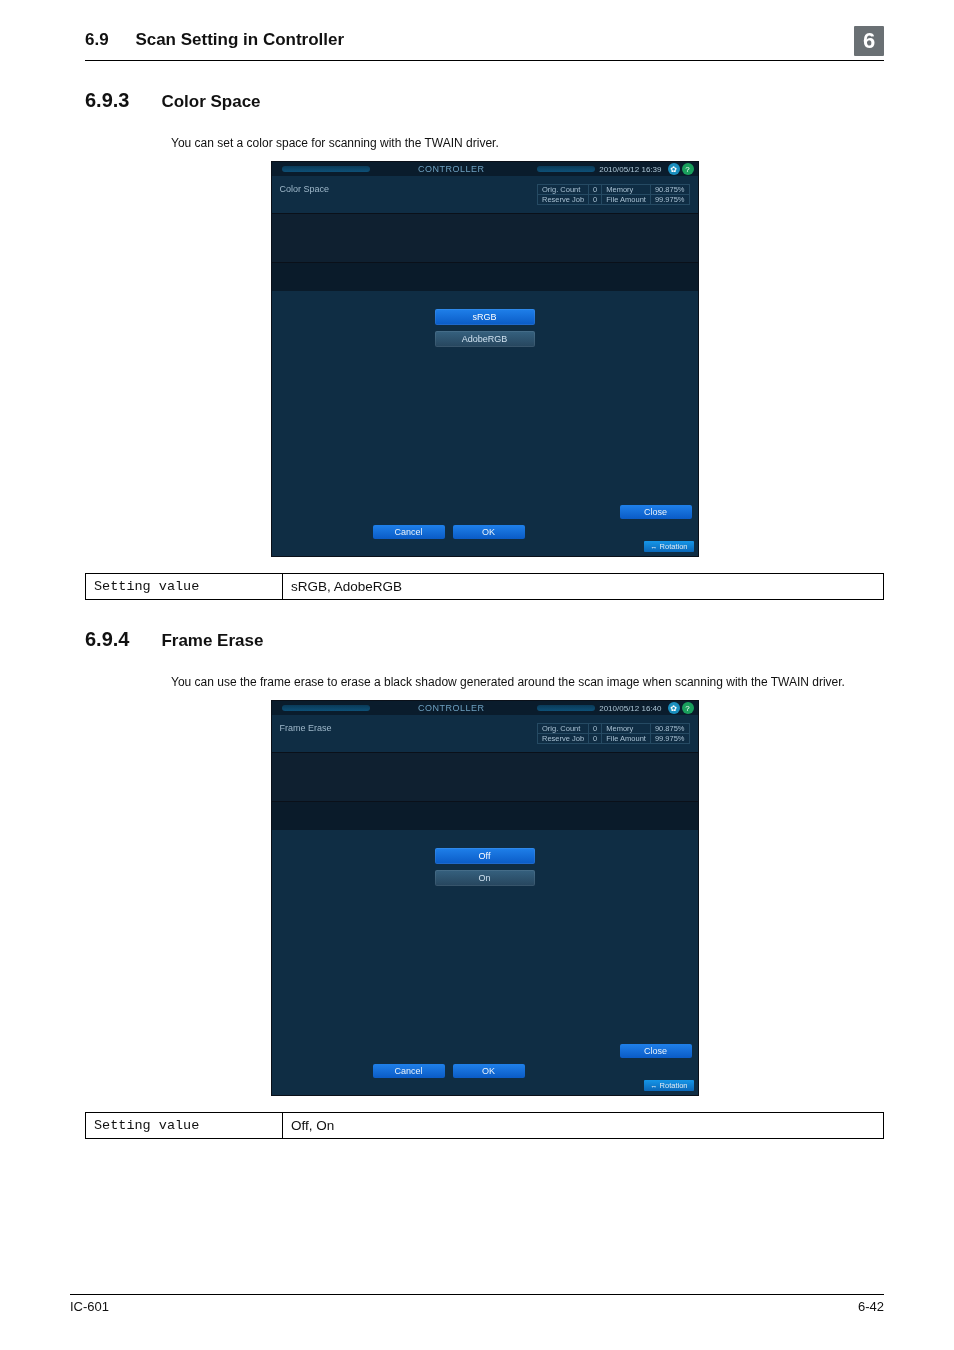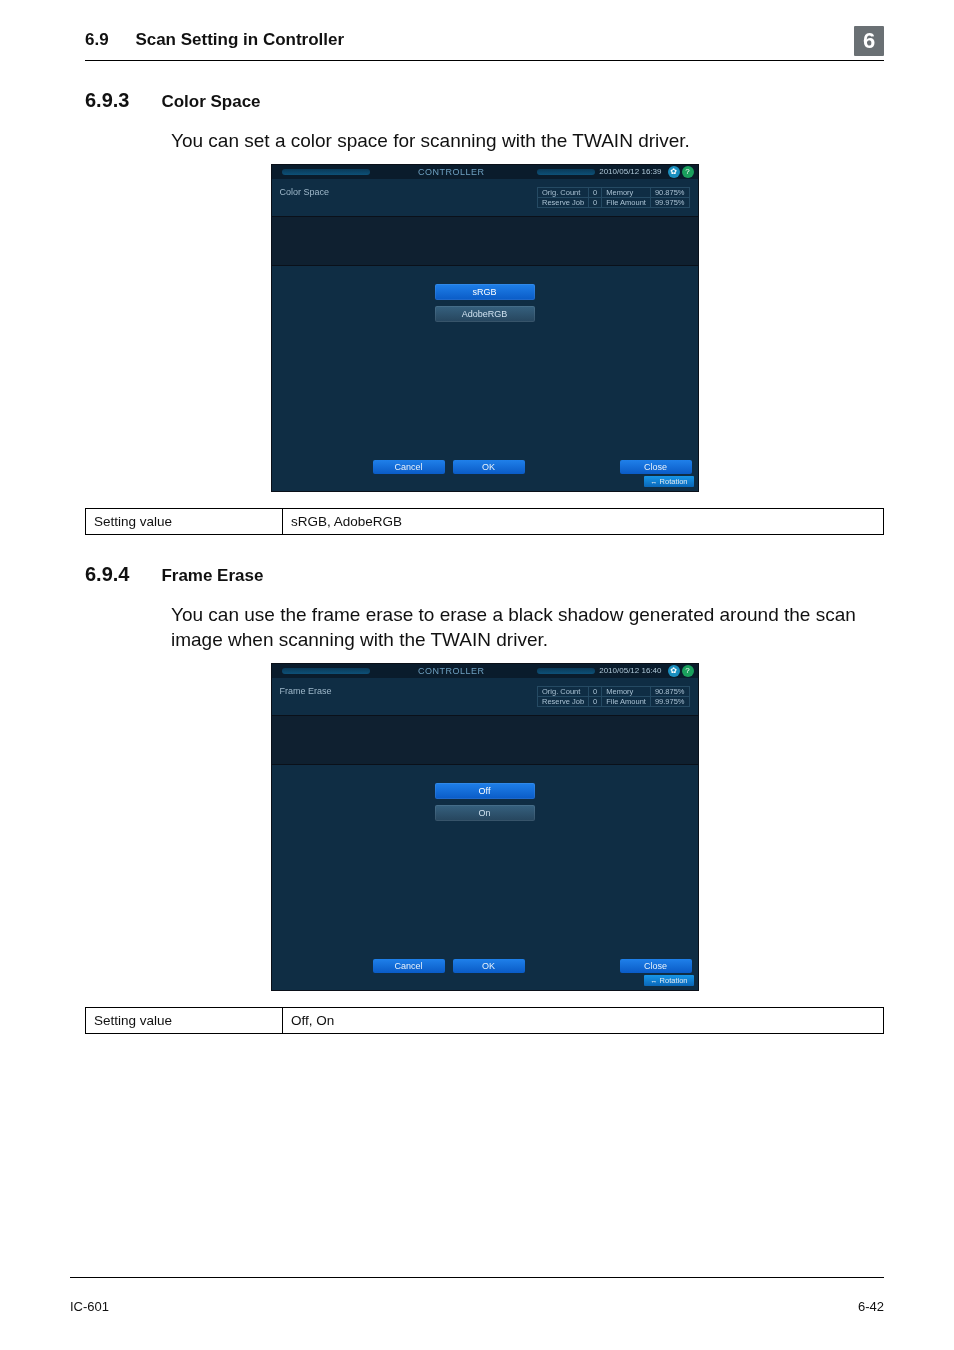--- a/index.html
+++ b/index.html
@@ -39,30 +39,30 @@
     width:30px;height:30px;background:var(--chapter-badge);
     color:#fff;display:flex;align-items:center;justify-content:center;
     font-size:22px;font-weight:bold;border-radius:1px;
     margin-top:-4px;
   }
   hr.rule{border:none;border-top:1px solid var(--hairline);margin:4px 0 28px 0;}
   
   .section{margin-top:10px;margin-bottom:6px;}
   .section .hno{font-weight:bold;font-size:20px;margin-right:28px;}
   .section .htxt{font-weight:bold;font-size:17px;}
-  .body-indent{margin-left:86px;margin-top:16px;margin-bottom:10px;font-size:19px;line-height:1.35;}
+  .body-indent{margin-left:86px;margin-top:23px;margin-bottom:10px;font-size:12px;line-height:1.35;}
   
   table.kv{
     width:100%;
     border-collapse:collapse;
     margin:16px 0 28px 0;
     font-size:13.5px;
   }
   table.kv td{border:0.5px solid var(--table-border);padding:5px 8px;}
-  table.kv td.k{width:180px;}
+  table.kv td.k{width:180px;font-family:Liberation Mono, monospace;}
   
   .panel-wrap{display:flex;justify-content:center;margin:6px 0 2px 0;}
   .panel{
     width:426px;border:1px solid #0a1019;background:#0a1b2a;color:#c8d6e2;
     font-size:9px;position:relative;
   }
   .titlebar{
     display:flex;align-items:center;
     height:14px;
     padding:0 4px 0 4px;
@@ -92,55 +92,55 @@
     padding:8px 8px 8px 8px;background:var(--panel-bg-2);
     border-bottom:1px solid #0a1019;
   }
   .subhead .label{color:#9fb8ca;font-size:9px;}
   .subhead .stats table{border-collapse:collapse;font-size:7.5px;color:#a8c0d2;}
   .subhead .stats td{padding:0 4px;border:1px solid #254a63;white-space:nowrap;}
   .darkband{background:#0f2030;height:48px;border-bottom:1px solid #0a1019;}
   .content{
     background:var(--panel-bg-2);
     height:170px;display:flex;flex-direction:column;align-items:center;
-    padding-top:18px;gap:6px;
+    padding-top:18px;gap:6px;margin-top:28px;
   }
   .opt{
     width:100px;height:16px;border-radius:2px;font-size:9px;
     display:flex;align-items:center;justify-content:center;
     color:#fff;
     box-shadow:inset 0 0 0 1px rgba(255,255,255,0.08);
   }
   .opt.active{background:linear-gradient(var(--btn-blue-2),var(--btn-blue));}
   .opt.idle{background:linear-gradient(var(--btn-grey-2),var(--btn-grey));color:#cfe1ef;}
   .panel .footer{
     display:flex;align-items:center;justify-content:space-between;
     padding:6px 6px 2px 6px;
     background:var(--panel-bg-2);
   }
   .fbtn{
     width:72px;height:14px;border-radius:2px;font-size:9px;
     display:flex;align-items:center;justify-content:center;color:#e8f2fb;
     background:linear-gradient(var(--btn-blue-2),var(--btn-blue));
   }
-  .fcenter{display:flex;gap:8px;}
+  .fcenter{display:flex;gap:8px;margin-top:40px;}
   .rotation{
     display:flex;justify-content:flex-end;padding:0 4px 4px 4px;background:var(--panel-bg-2);
   }
   .rot{
     height:11px;font-size:7.5px;color:#dfeaf3;
     padding:0 6px;border-radius:1px;
     background:linear-gradient(#1696e8,#0a67b8);
     display:inline-flex;align-items:center;gap:2px;
   }
   
   .page-footer{
     position:absolute;left:70px;right:70px;bottom:36px;
     border-top:1px solid var(--hairline);
-    display:flex;justify-content:space-between;padding-top:21px;
+    display:flex;justify-content:space-between;padding-top:4px;
     font-size:13px;
   }
 </style>
 </head>
 <body>
 
 <div class="runhead">
   <div class="runhead-left">
     <span class="num">6.9</span>
     <span>Scan Setting in Controller</span>

